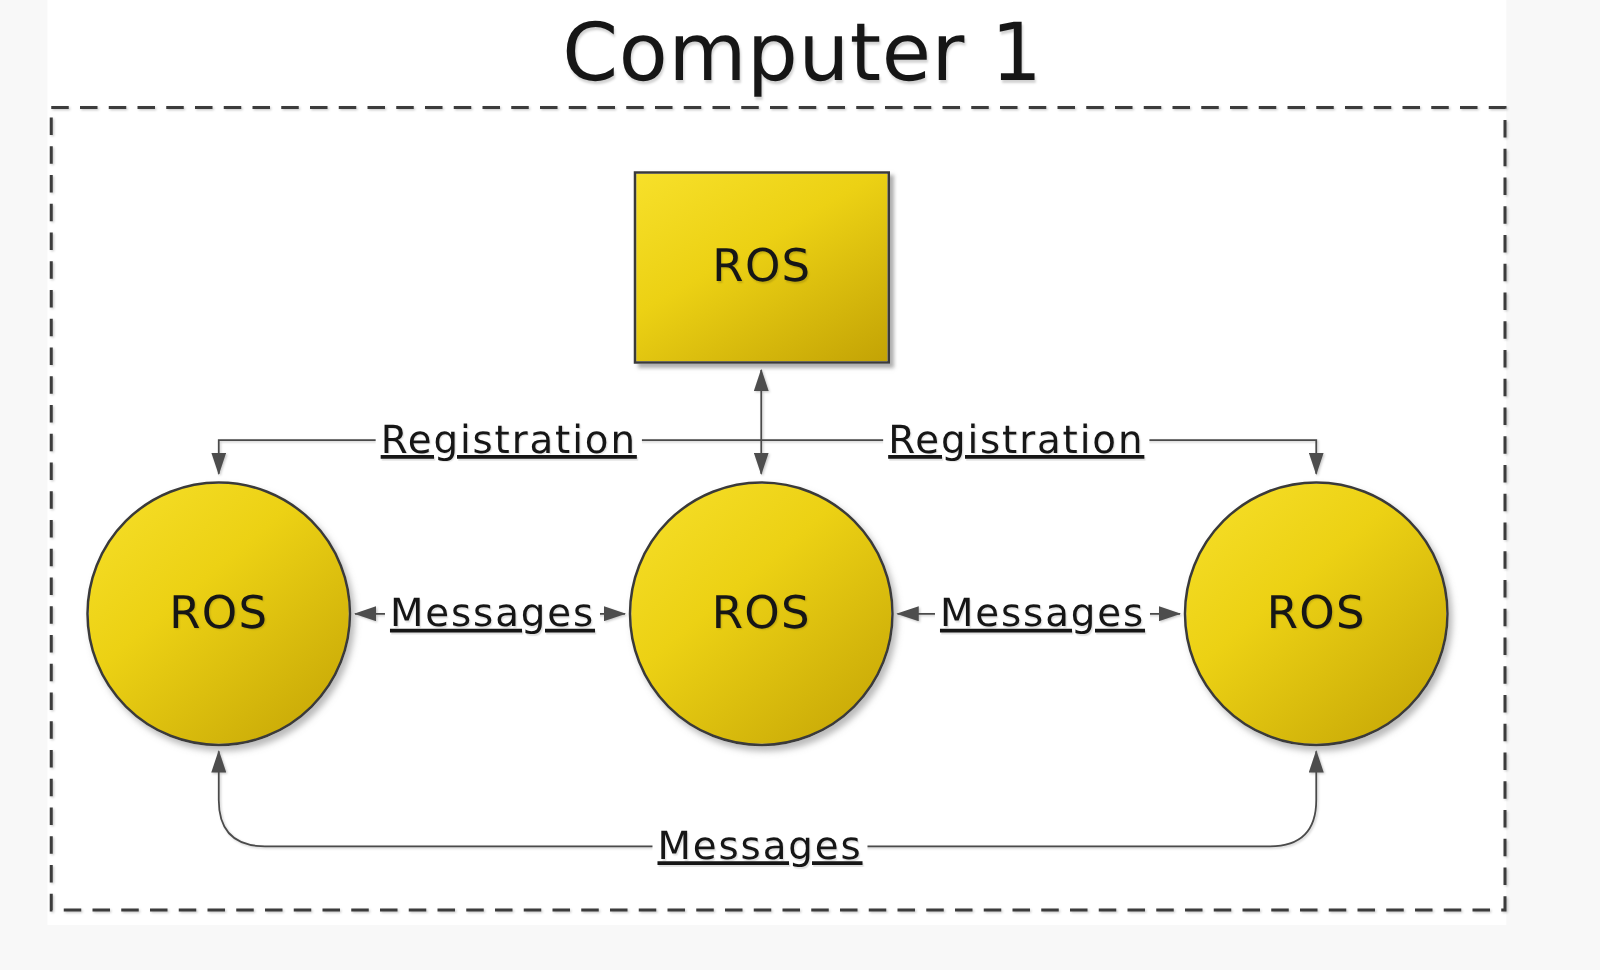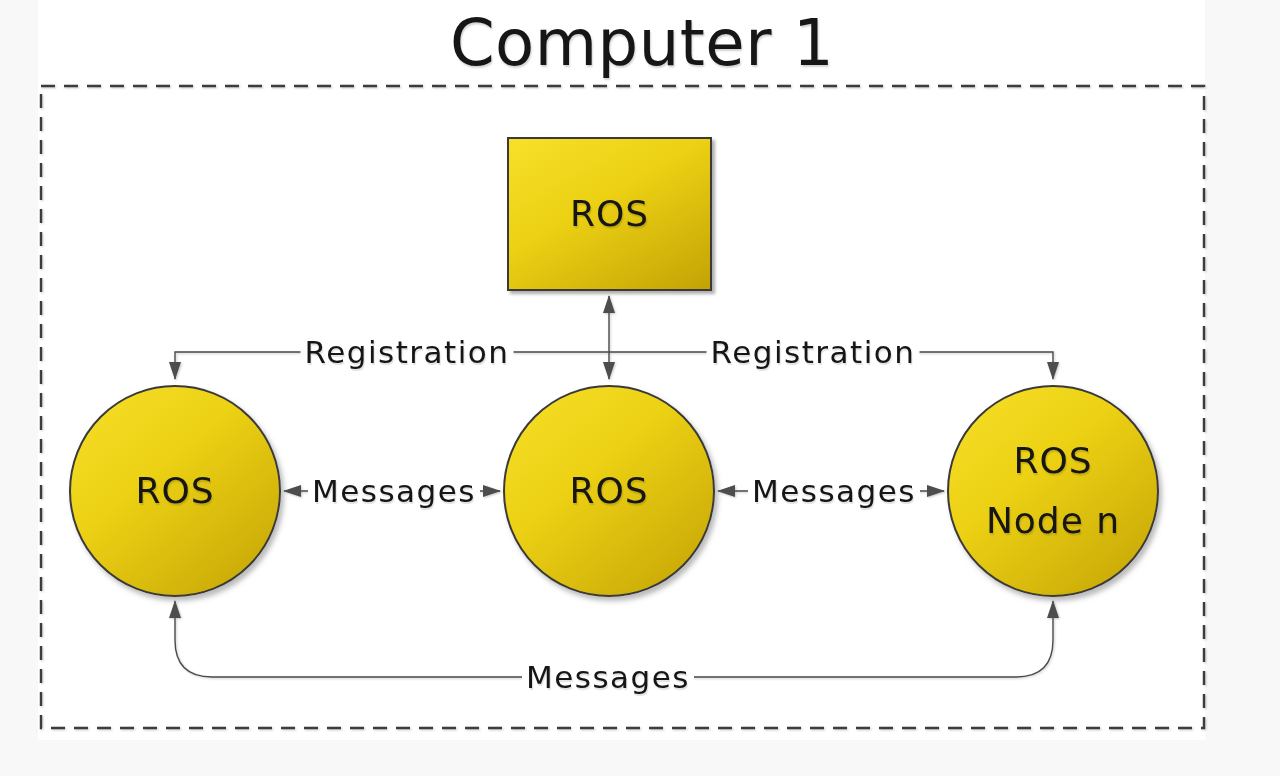--- a/index.html
+++ b/index.html
@@ -115,20 +115,21 @@
     transform: translate(-50%, -50%);
     font-size: 31px;
     line-height: 34px;
     letter-spacing: 1.5px;
     white-space: nowrap;
     background: var(--canvas-bg, #ffffff);
     padding: 0 4px;
     color: var(--text, #161616);
     text-shadow: 1px 1.5px 1px rgba(0,0,0,0.12);
     z-index: 4;
+    text-decoration: underline;
   }
   .lbl-reg-left   { left: 407px; top: 352px; }
   .lbl-reg-right  { left: 813px; top: 352px; }
   .lbl-msg-left   { left: 394px; top: 491px; }
   .lbl-msg-right  { left: 834px; top: 491px; }
   .lbl-msg-bottom { left: 608px; top: 677px; }
 </style>
 </head>
 <body>
 
@@ -165,21 +166,20 @@
   <div class="node-circle n1">
     <div class="shape-line">ROS</div>
   </div>
 
   <div class="node-circle n2">
     <div class="shape-line">ROS</div>
   </div>
 
   <div class="node-circle nn">
     <div class="shape-line">ROS</div>
-    <div class="shape-line">Node n</div>
   </div>
 
   <div class="edge-label lbl-reg-left">Registration</div>
 
   <div class="edge-label lbl-reg-right">Registration</div>
 
   <div class="edge-label lbl-msg-left">Messages</div>
 
   <div class="edge-label lbl-msg-right">Messages</div>
 

